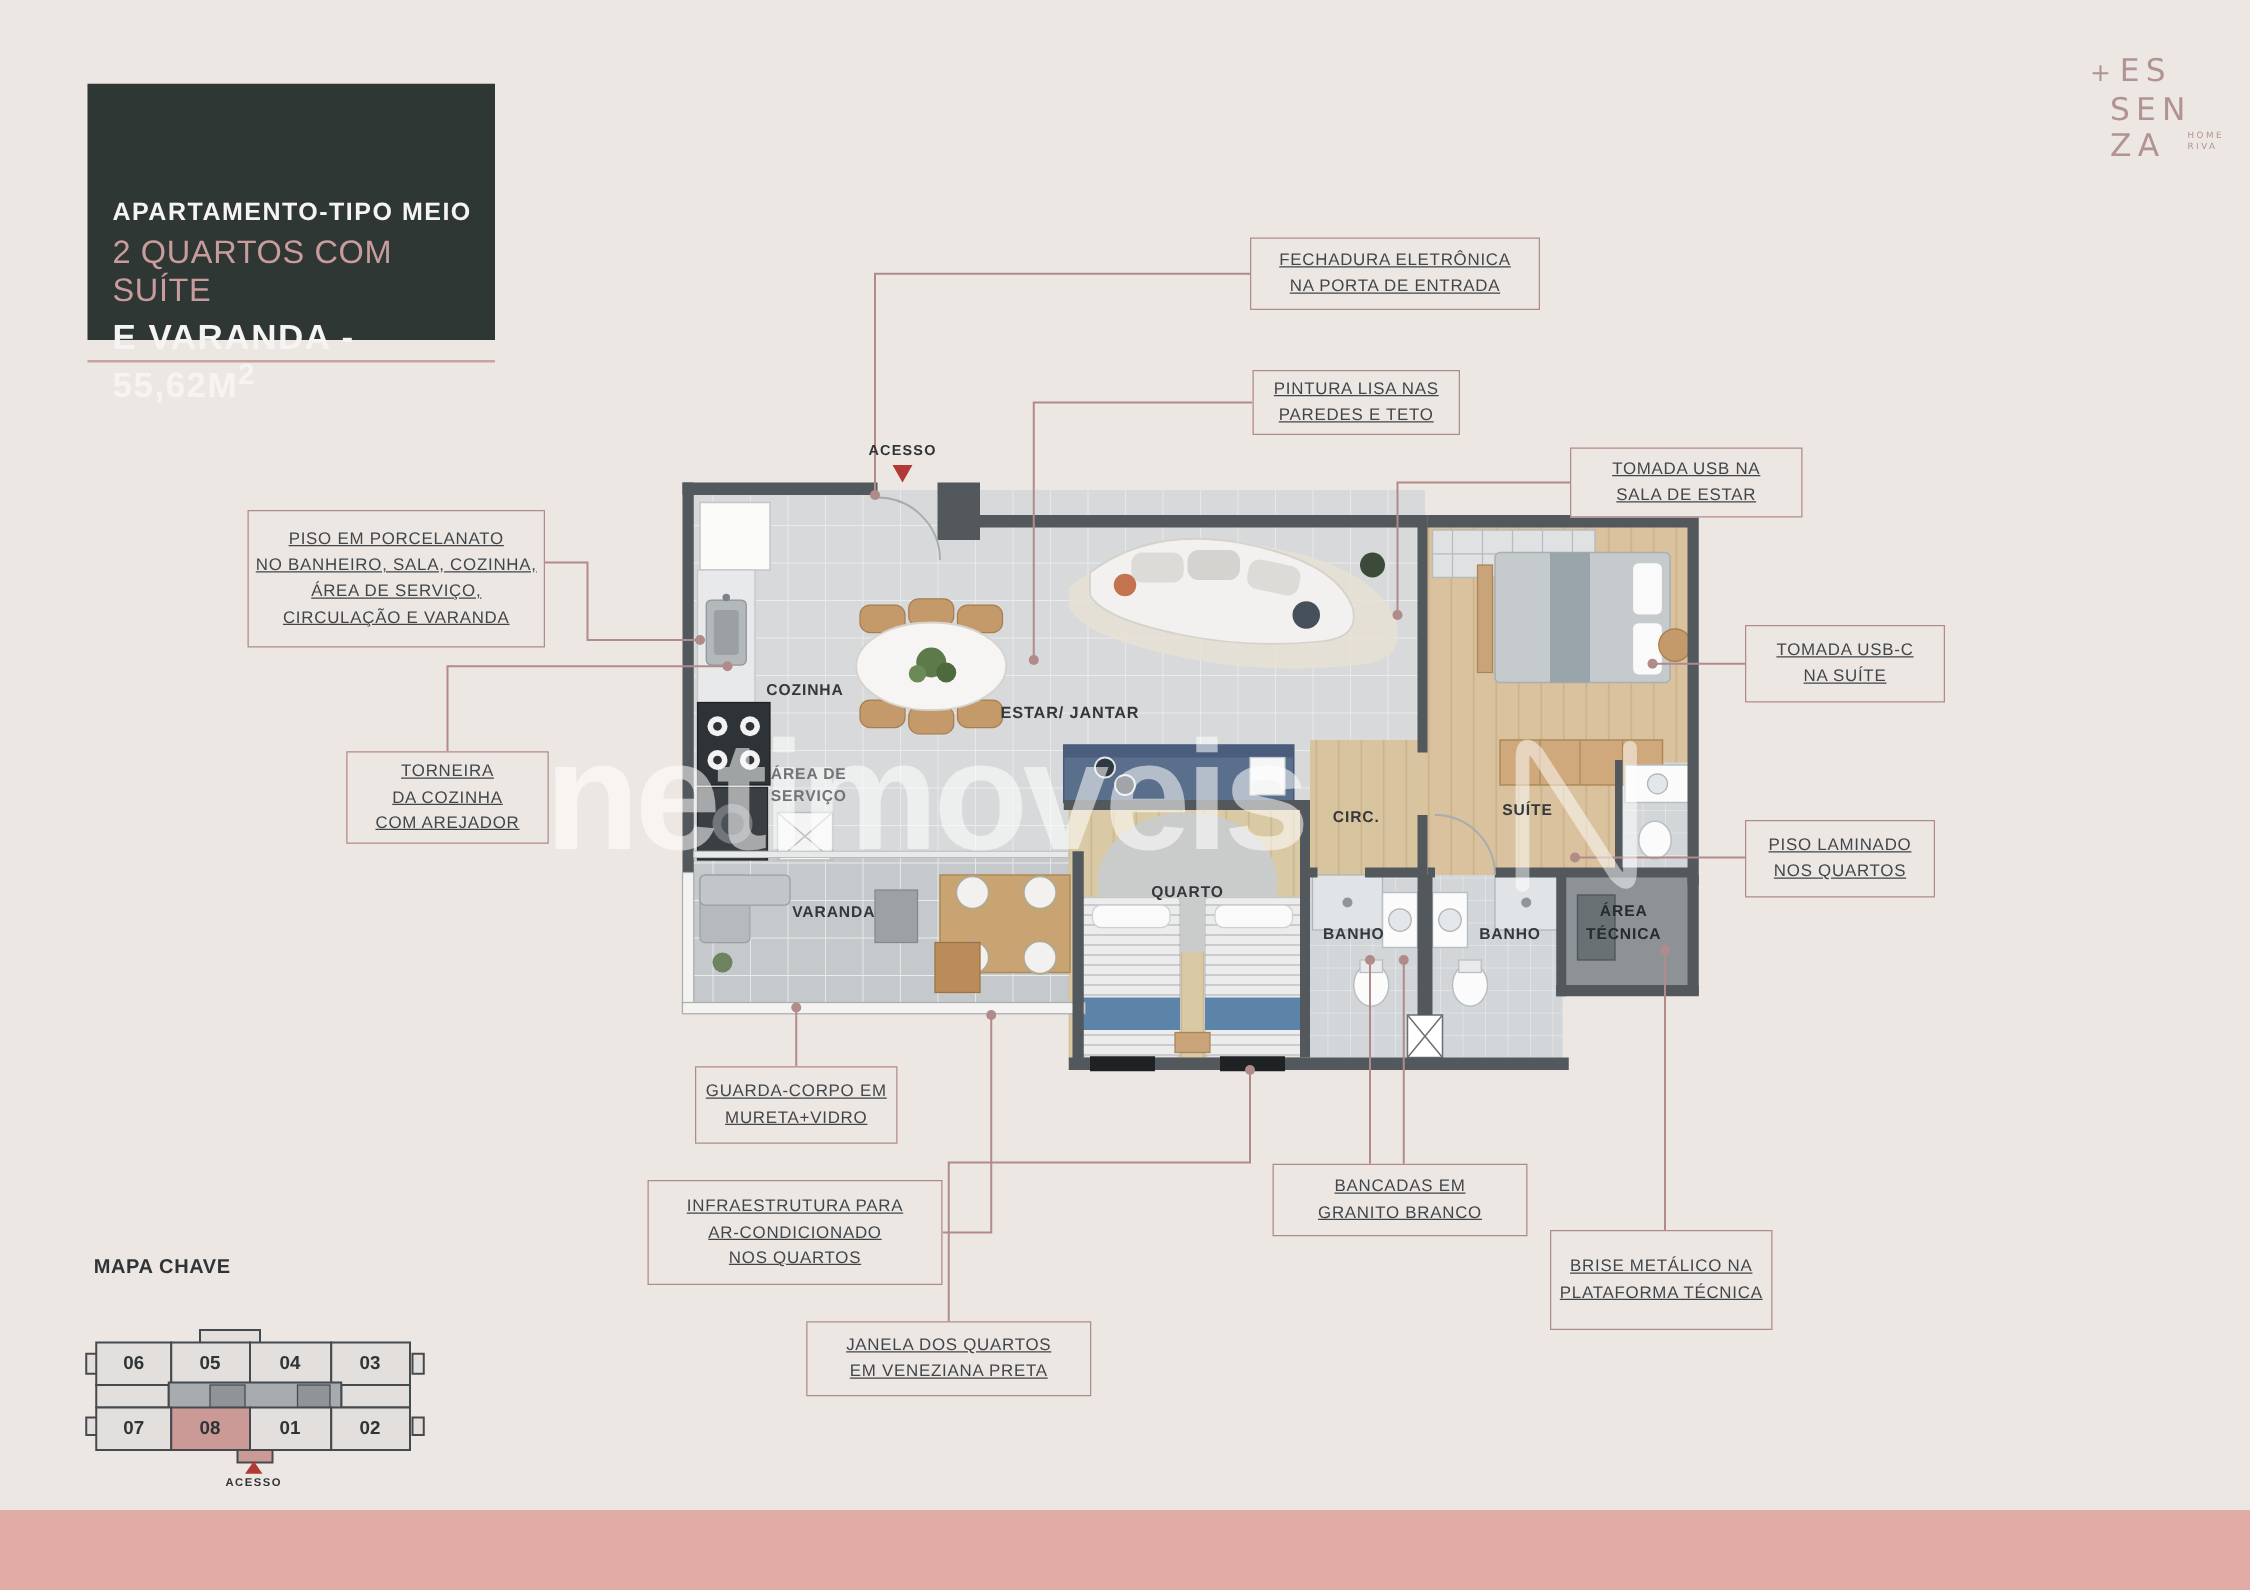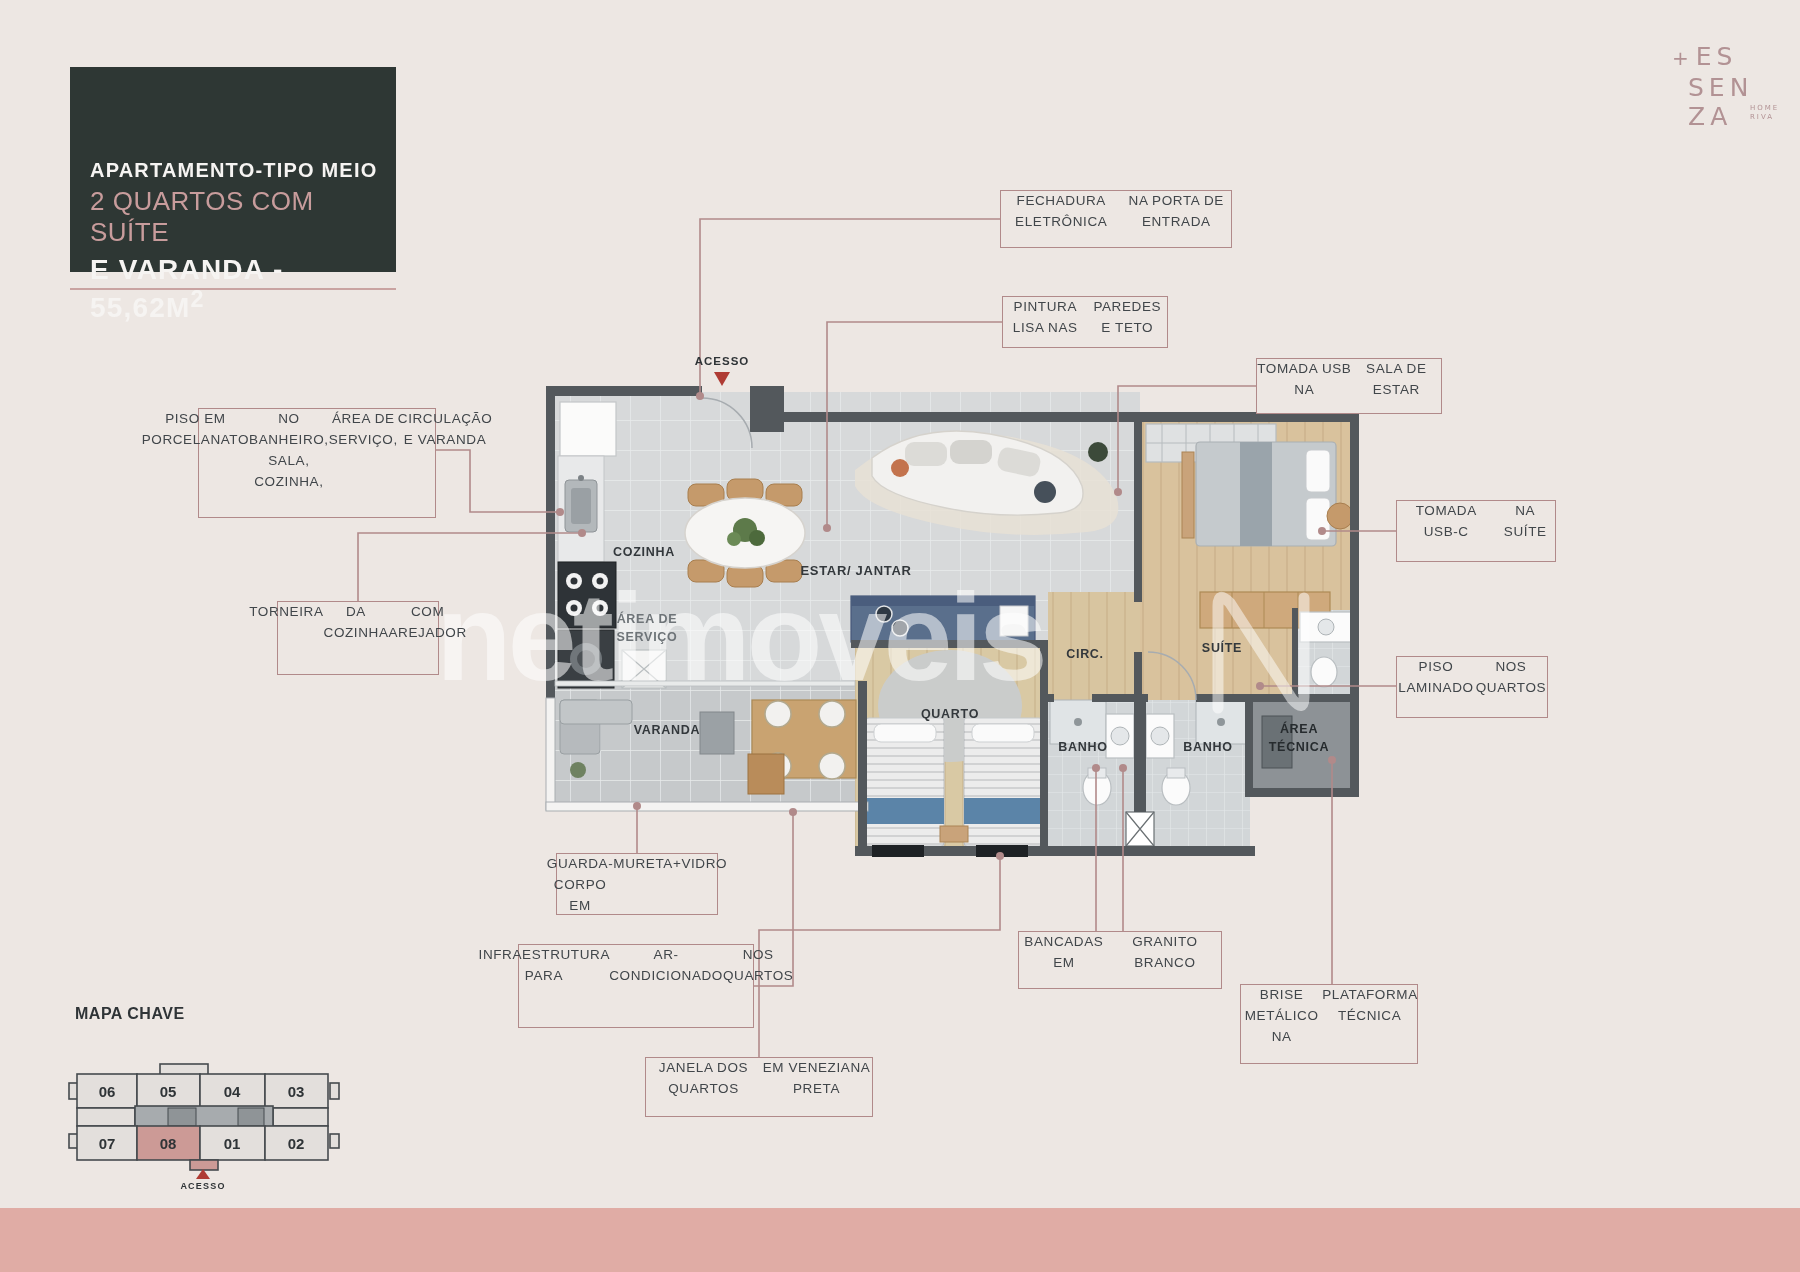--- a/index.html
+++ b/index.html
@@ -23,22 +23,22 @@
   .watermark{position:absolute;left:436px;top:566px;z-index:5;font-size:124px;font-weight:bold;
              letter-spacing:-4px;color:rgba(255,255,255,.55);pointer-events:none;}
   
   .room-label{position:absolute;transform:translate(-50%,-50%);font-size:12.5px;font-weight:600;
               color:#33383C;letter-spacing:.7px;white-space:nowrap;z-index:10;text-align:center;line-height:1.45;}
   .room-label.light{color:#6E7478;}
   .room-label.dark{color:#262B2E;}
   .acesso-label{font-size:11.5px;font-weight:bold;letter-spacing:1px;color:#2F3437;}
   
   .callout{position:absolute;border:1.6px solid #B18A8A;background:#EDE7E3;box-sizing:border-box;
-           display:flex;flex-direction:row;justify-content:center;text-align:center;
-           font-size:13.5px;letter-spacing:.6px;line-height:1.55;color:#41464A;z-index:20;}
+           display:flex;flex-direction:column;justify-content:center;text-align:center;
+           font-size:13.5px;letter-spacing:.6px;line-height:1.55;color:#41464A;z-index:20;text-decoration:underline;}
   
   .keymap-title{position:absolute;left:75px;top:1005px;font-size:16px;font-weight:bold;
                 letter-spacing:.5px;color:#2F3437;z-index:10;}
   .keymap-num{position:absolute;transform:translate(-50%,-50%);font-size:15px;font-weight:bold;
               color:#2F3437;z-index:10;}
   .keymap-acesso{position:absolute;transform:translate(-50%,0);font-size:9px;font-weight:bold;
                  letter-spacing:1.2px;color:#2F3437;z-index:10;}
   
   .footer-band{position:absolute;left:0;top:1208px;width:1800px;height:64px;background:#E0ACA5;z-index:2;}
 </style>

